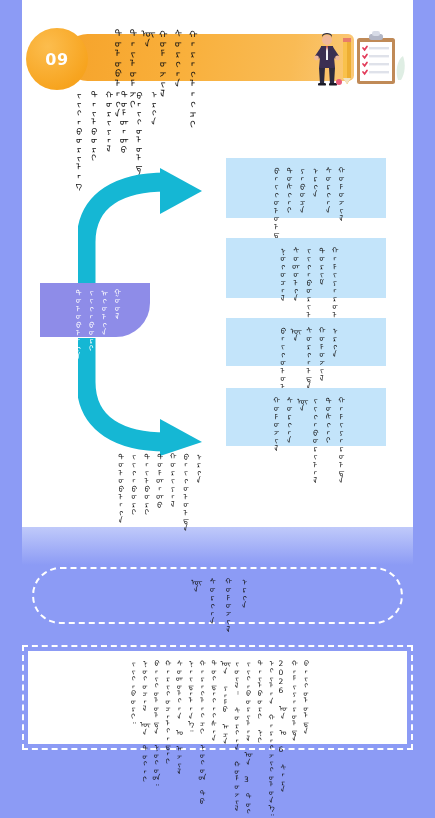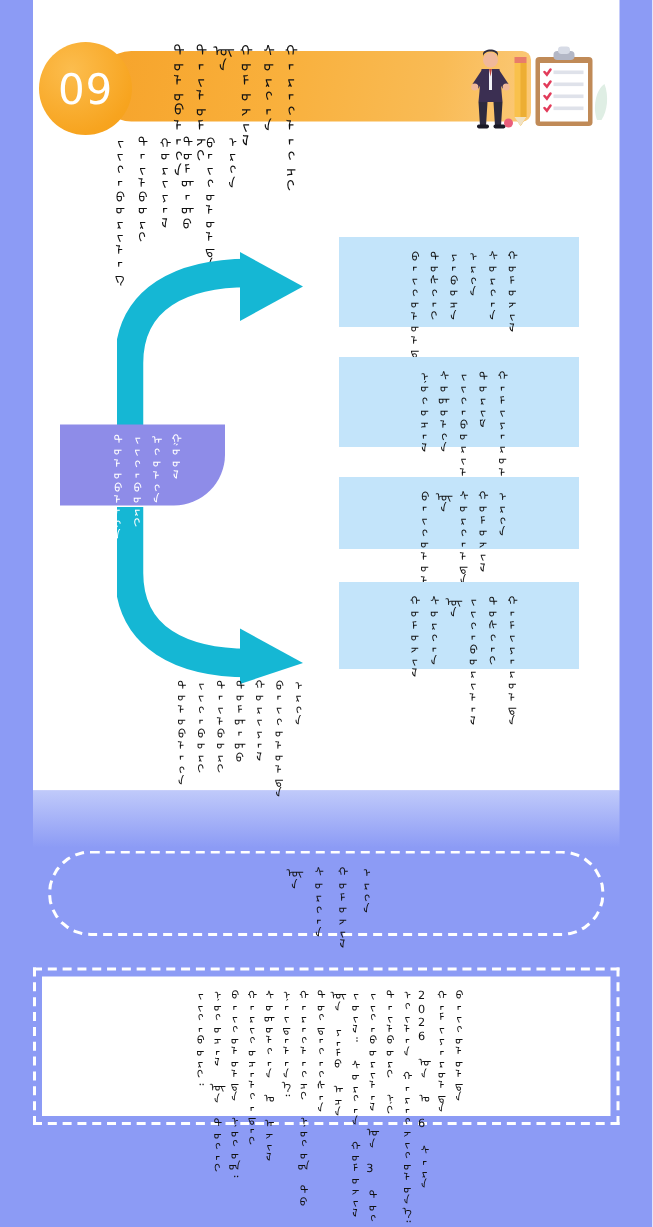--- a/index.html
+++ b/index.html
@@ -35,21 +35,21 @@
     border-radius:24px 6px 6px 24px;
     background:linear-gradient(100deg,#f6a32a 0%,#f9b03c 42%,#f9bb55 78%,#fbc978 100%);
   }
   #num-circle{
     position:absolute; left:26px; top:28px;
     width:62px; height:62px; border-radius:50%;
     background:radial-gradient(circle at 35% 30%,#fcbd4e 0%,#f7a41f 72%,#f59e16 100%);
     display:flex; align-items:center; justify-content:center;
   }
   #num-circle span{
-    color:#fff; font-size:28px; font-weight:normal; letter-spacing:.5px;
+    color:#fff; font-size:16px; font-weight:bold; letter-spacing:.5px;
   }
   
   #banner-text{
     position:absolute; left:110px; top:28px;
     height:56px;
     display:flex; flex-direction:row-reverse; align-items:flex-start;
     gap:5px;
   }
 
   

